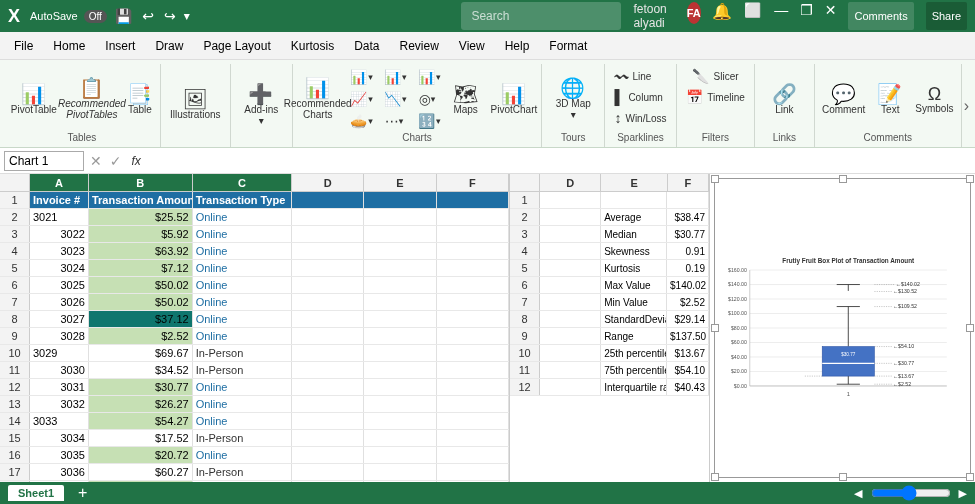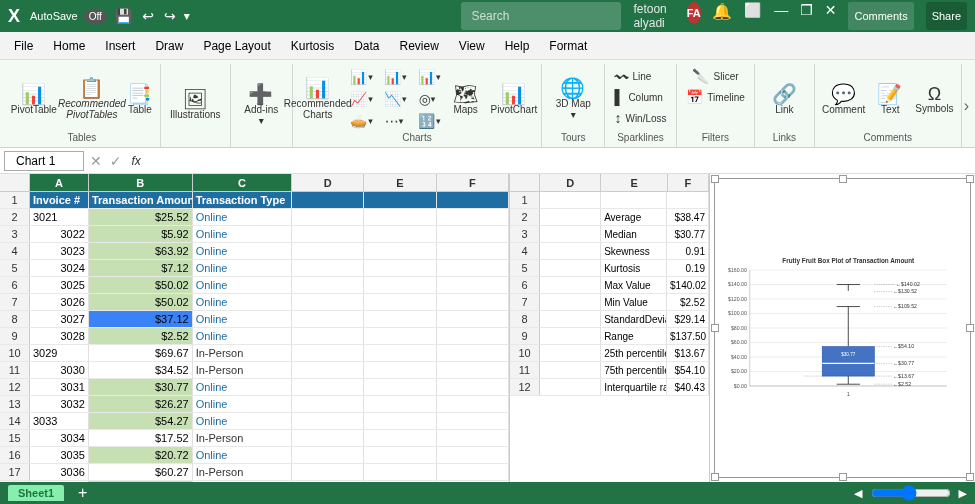--- a/index.html
+++ b/index.html
@@ -93,21 +93,21 @@
       border-bottom: 1px solid #ddd;
       display: flex;
       align-items: center;
       padding: 0 4px;
       gap: 4px;
     }
     .name-box {
       width: 80px;
       border: 1px solid #aaa;
       font-size: 12px;
-      padding: 2px 11px;
+      padding: 2px 4px;
       background: #fff;
     }
     .formula-sep { color: #999; font-size: 14px; padding: 0 2px; }
     .formula-input { flex: 1; border: none; font-size: 12px; outline: none; }
     .fx-label { font-size: 12px; color: #333; font-style: italic; padding: 0 4px; }
 
     
     #sheet-area {
       display: flex;
       height: calc(504px - 32px - 28px - 88px - 26px - 22px);
@@ -194,21 +194,21 @@
       height: 22px;
       background: #217346;
       display: flex;
       align-items: center;
       padding: 0 8px;
       color: #fff;
       font-size: 11px;
       gap: 10px;
     }
     .sheet-tab {
-      background: #86efac;
+      background: #ffffff;
       color: #217346;
       padding: 2px 10px;
       font-size: 11px;
       cursor: pointer;
       border-radius: 2px 2px 0 0;
       font-weight: bold;
     }
     .add-sheet-btn { color: #fff; font-size: 16px; cursor: pointer; }
     .status-right { margin-left: auto; display: flex; gap: 8px; align-items: center; }
     .zoom-slider { width: 60px; }
@@ -528,21 +528,21 @@
       <div class="cell col-a" style="text-align:right;">3026</div>
       <div class="cell col-b" style="background:#c6e0b4;">$50.02</div>
       <div class="cell col-c" style="color:#1e6ea3;">Online</div>
       <div class="cell" style="width:80px;"></div>
       <div class="cell" style="width:80px;"></div>
       <div class="cell" style="width:80px;"></div>
     </div>
         <div class="data-row">
       <div class="row-num">8</div>
       <div class="cell col-a" style="text-align:right;">3027</div>
-      <div class="cell col-b" style="background:#3b82f6;">$37.12</div>
+      <div class="cell col-b" style="background:#0f766e;">$37.12</div>
       <div class="cell col-c" style="color:#1e6ea3;">Online</div>
       <div class="cell" style="width:80px;"></div>
       <div class="cell" style="width:80px;"></div>
       <div class="cell" style="width:80px;"></div>
     </div>
         <div class="data-row">
       <div class="row-num">9</div>
       <div class="cell col-a" style="text-align:right;">3028</div>
       <div class="cell col-b" style="background:#c6e0b4;">$2.52</div>
       <div class="cell col-c" style="color:#1e6ea3;">Online</div>

